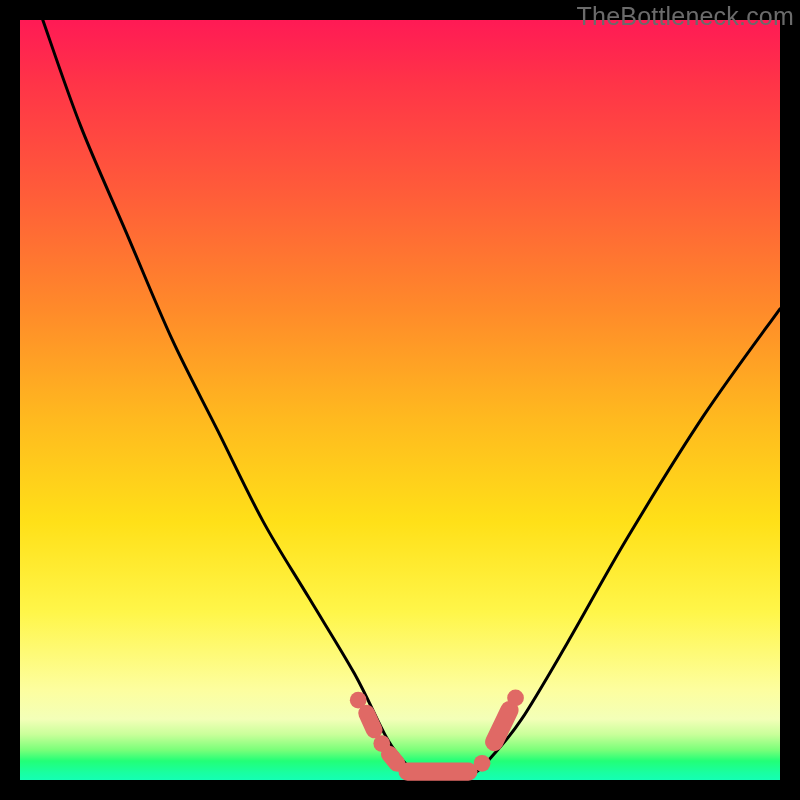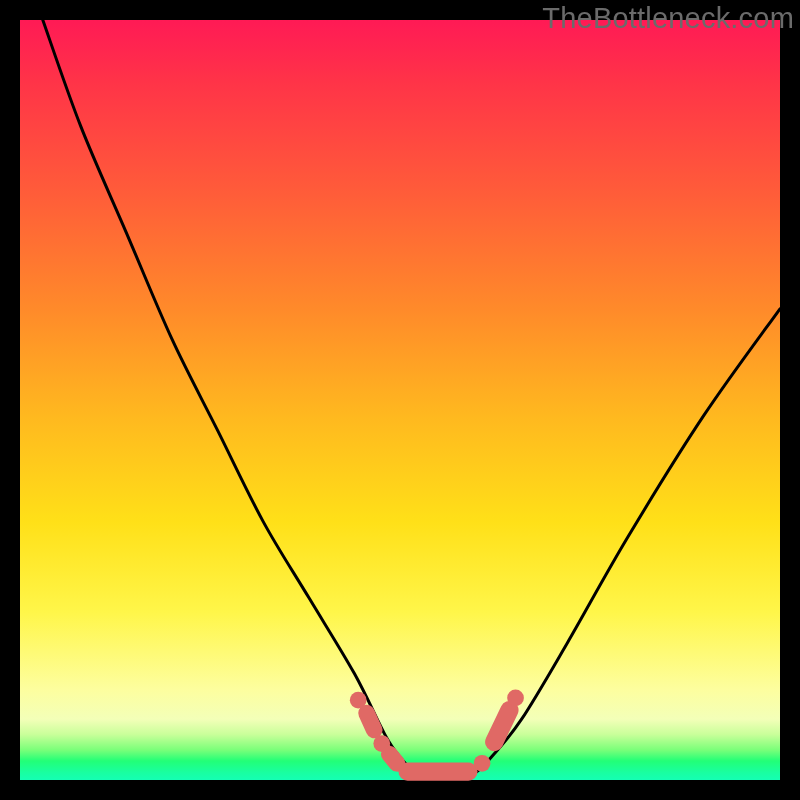--- a/index.html
+++ b/index.html
@@ -58,21 +58,21 @@
     top: 0;
     width: 760px;
     height: 760px;
     overflow: visible;
   }
   .watermark {
     position: absolute;
     top: 2px;
     right: 6px;
     color: #6b6b6b;
-    font-size: 29px;
+    font-size: 25px;
     letter-spacing: 0.2px;
     font-weight: 400;
     user-select: none;
   }
 </style>
 </head>
 <body>
 
 <div class="frame">
   <div class="plot">

